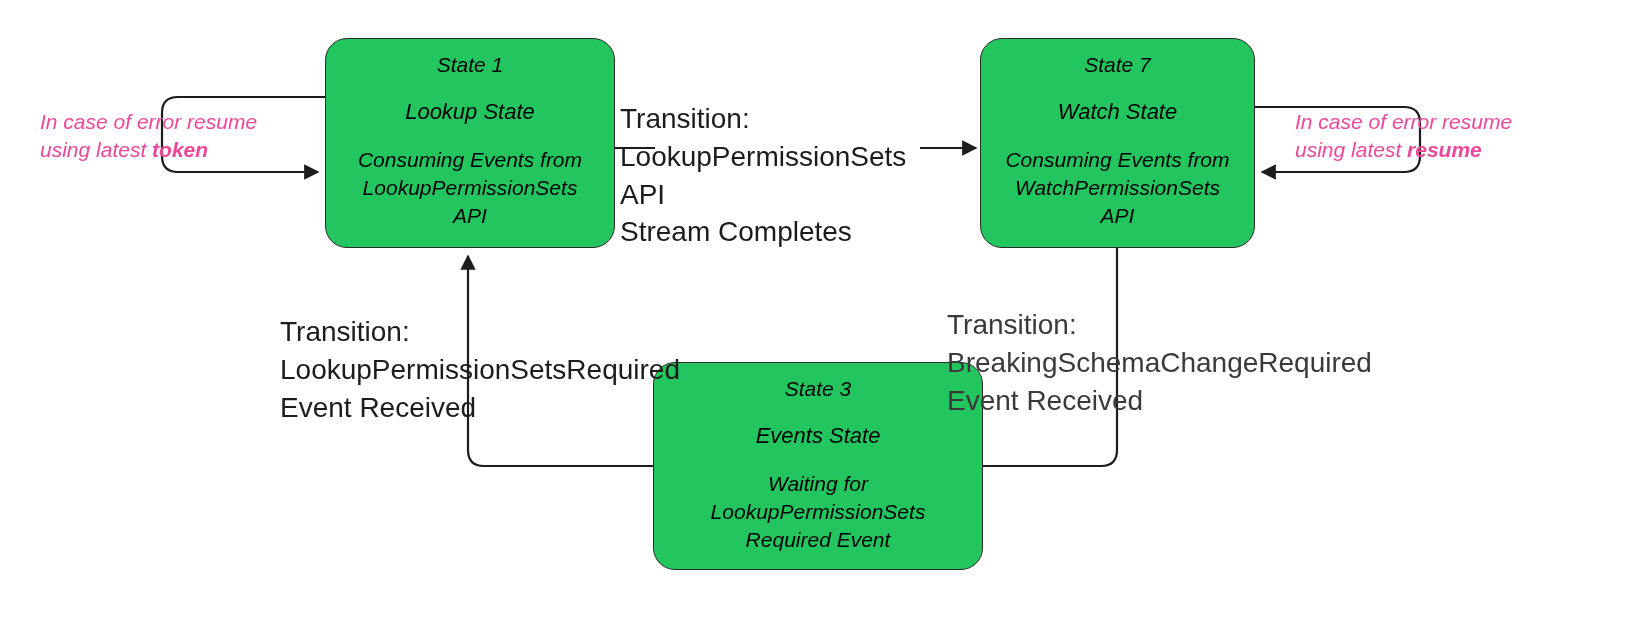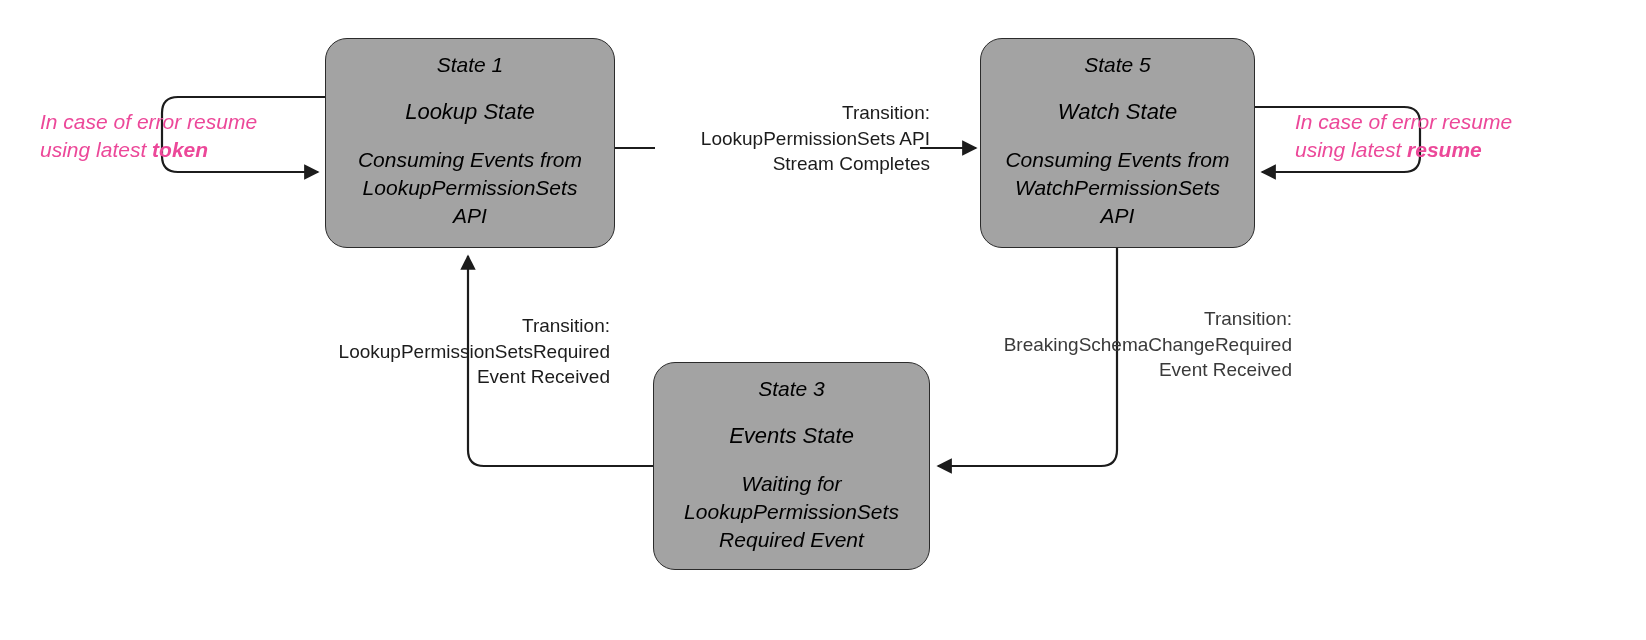--- a/index.html
+++ b/index.html
@@ -6,21 +6,21 @@
   body{
     width:1646px;height:640px;background:#ffffff;
     font-family:"Liberation Sans", sans-serif;
     overflow:hidden;position:relative;
   }
   #canvas{position:absolute;inset:0;width:1646px;height:640px;}
   svg.wires{position:absolute;left:0;top:0;width:1646px;height:640px;pointer-events:none;}
 
   .state-box{
     position:absolute;
-    background:#a3a3a3;
+    background:#22c55e;
     border:1.6px solid #2b2b2b;
     border-radius:22px;
     box-sizing:border-box;
     display:flex;flex-direction:column;align-items:center;
     text-align:center;
     color:#000;
   }
   .state-id{
     font-style:italic;
     font-size:21px;
@@ -38,24 +38,24 @@
     font-style:italic;
     font-size:21px;
     line-height:1.32;
     margin-top:22px;
     padding:0 10px;
     white-space:pre-line;
   }
 
   .edge-label{
     position:absolute;
-    font-size:19px;
+    font-size:28px;
     line-height:1.35;
     color:#1c1c1c;
-    text-align:right;
+    text-align:left;
     white-space:pre-line;
   }
   .edge-label.gray{color:#3a3a3a;}
 
   .note-label{
     position:absolute;
     font-size:21px;
     line-height:1.35;
     font-style:italic;
     color:#ec4899;
@@ -99,28 +99,28 @@
 
   <div class="state-box" style="left:325px;top:38px;width:290px;height:210px;">
     <div class="state-id">State 1</div>
     <div class="state-title">Lookup State</div>
     <div class="state-desc">Consuming Events from
 LookupPermissionSets
 API</div>
   </div>
 
   <div class="state-box" style="left:980px;top:38px;width:275px;height:210px;">
-    <div class="state-id">State 5</div>
+    <div class="state-id">State 7</div>
     <div class="state-title">Watch State</div>
     <div class="state-desc">Consuming Events from
 WatchPermissionSets
 API</div>
   </div>
 
-  <div class="state-box" style="left:653px;top:362px;width:277px;height:208px;">
+  <div class="state-box" style="left:653px;top:362px;width:330px;height:208px;">
     <div class="state-id">State 3</div>
     <div class="state-title">Events State</div>
     <div class="state-desc">Waiting for
 LookupPermissionSets
 Required Event</div>
   </div>
 
   <div class="edge-label" style="left:620px;top:100px;width:310px;">Transition:
 LookupPermissionSets API
 Stream Completes</div>

